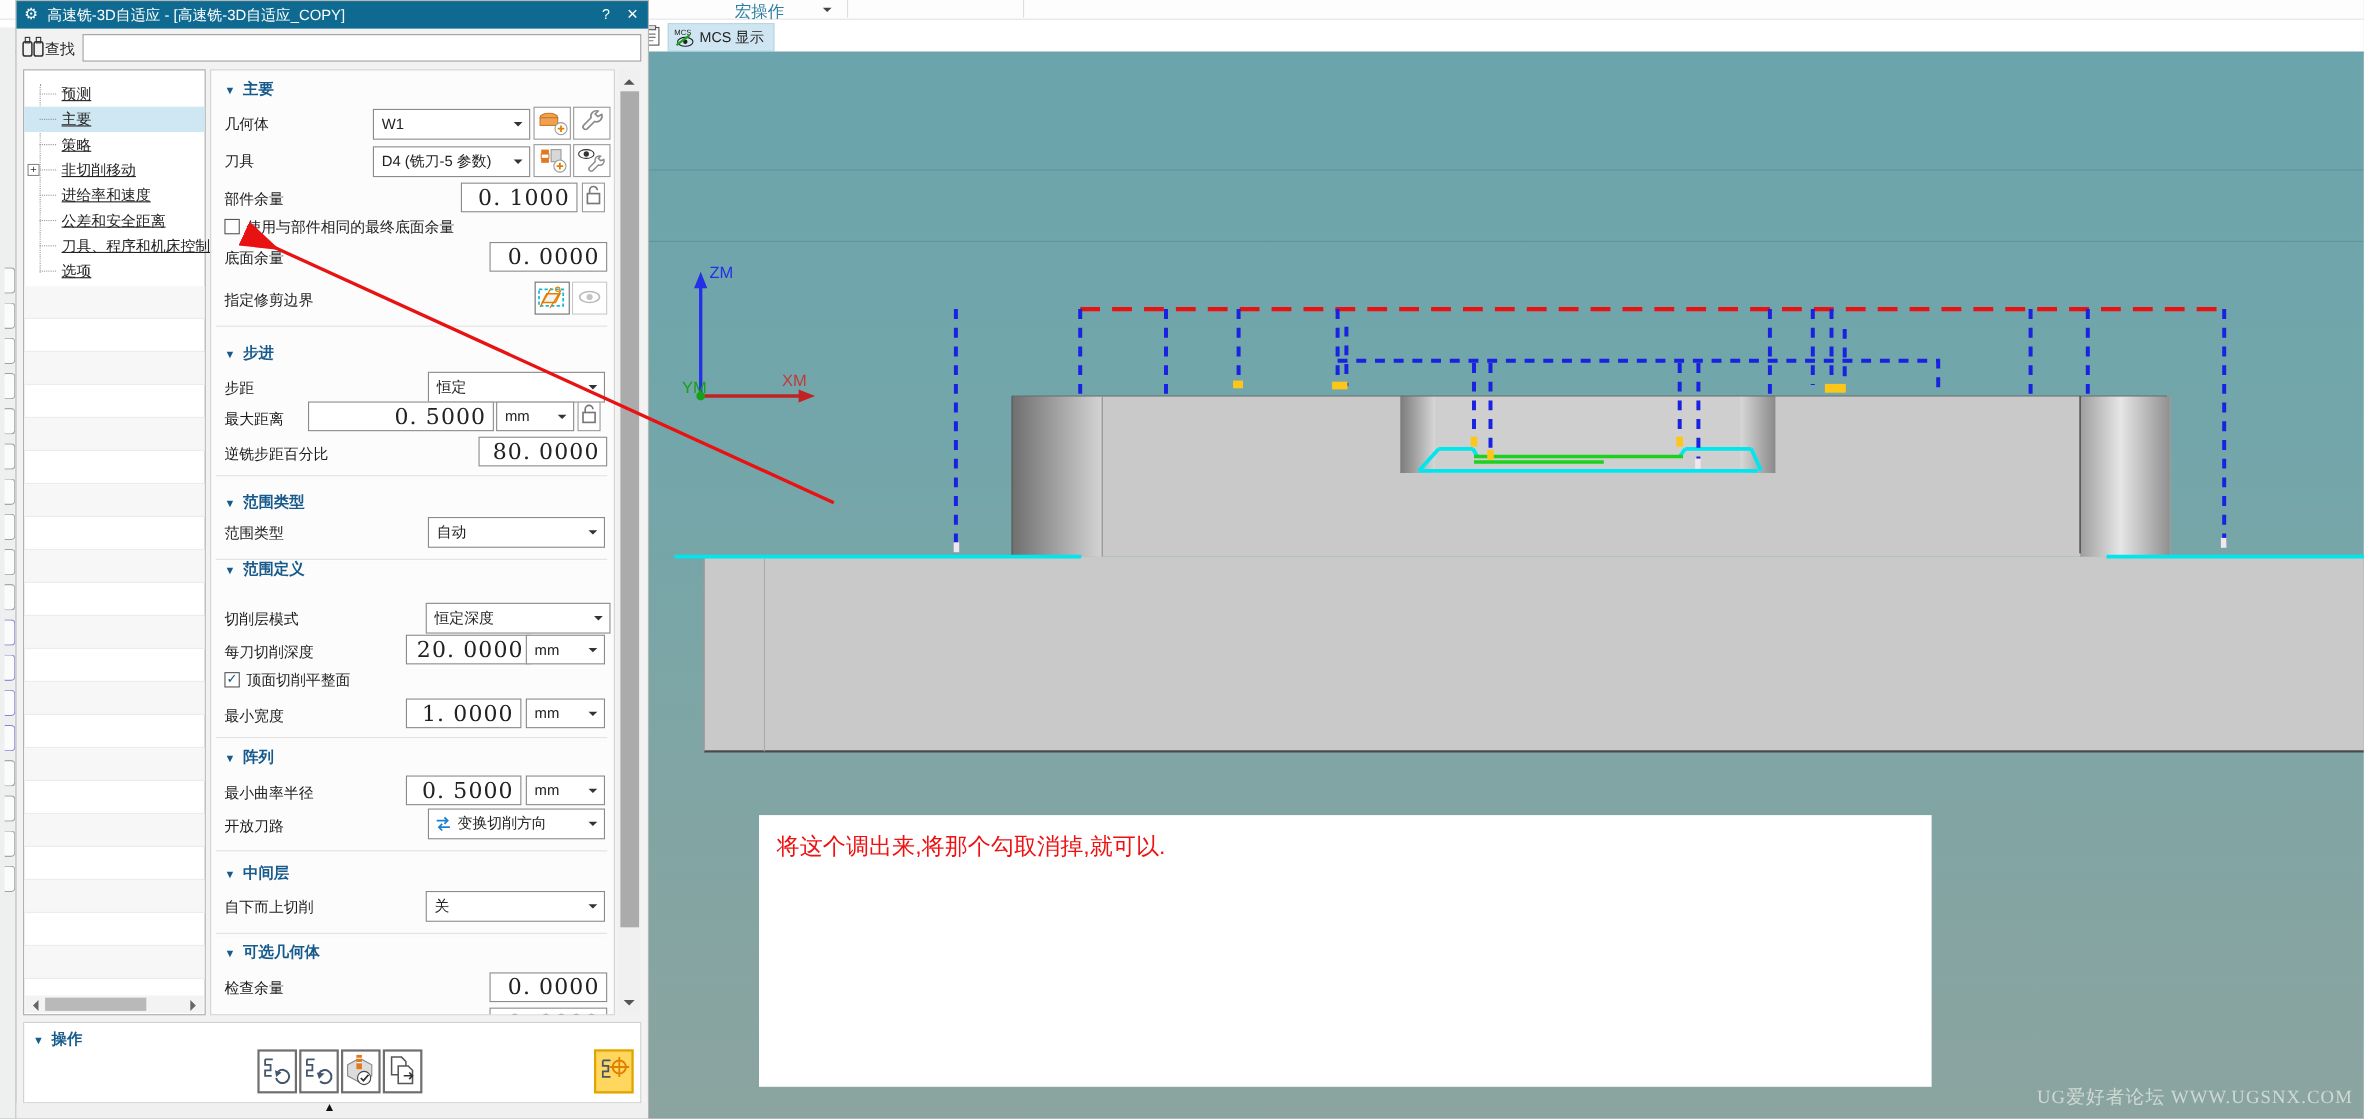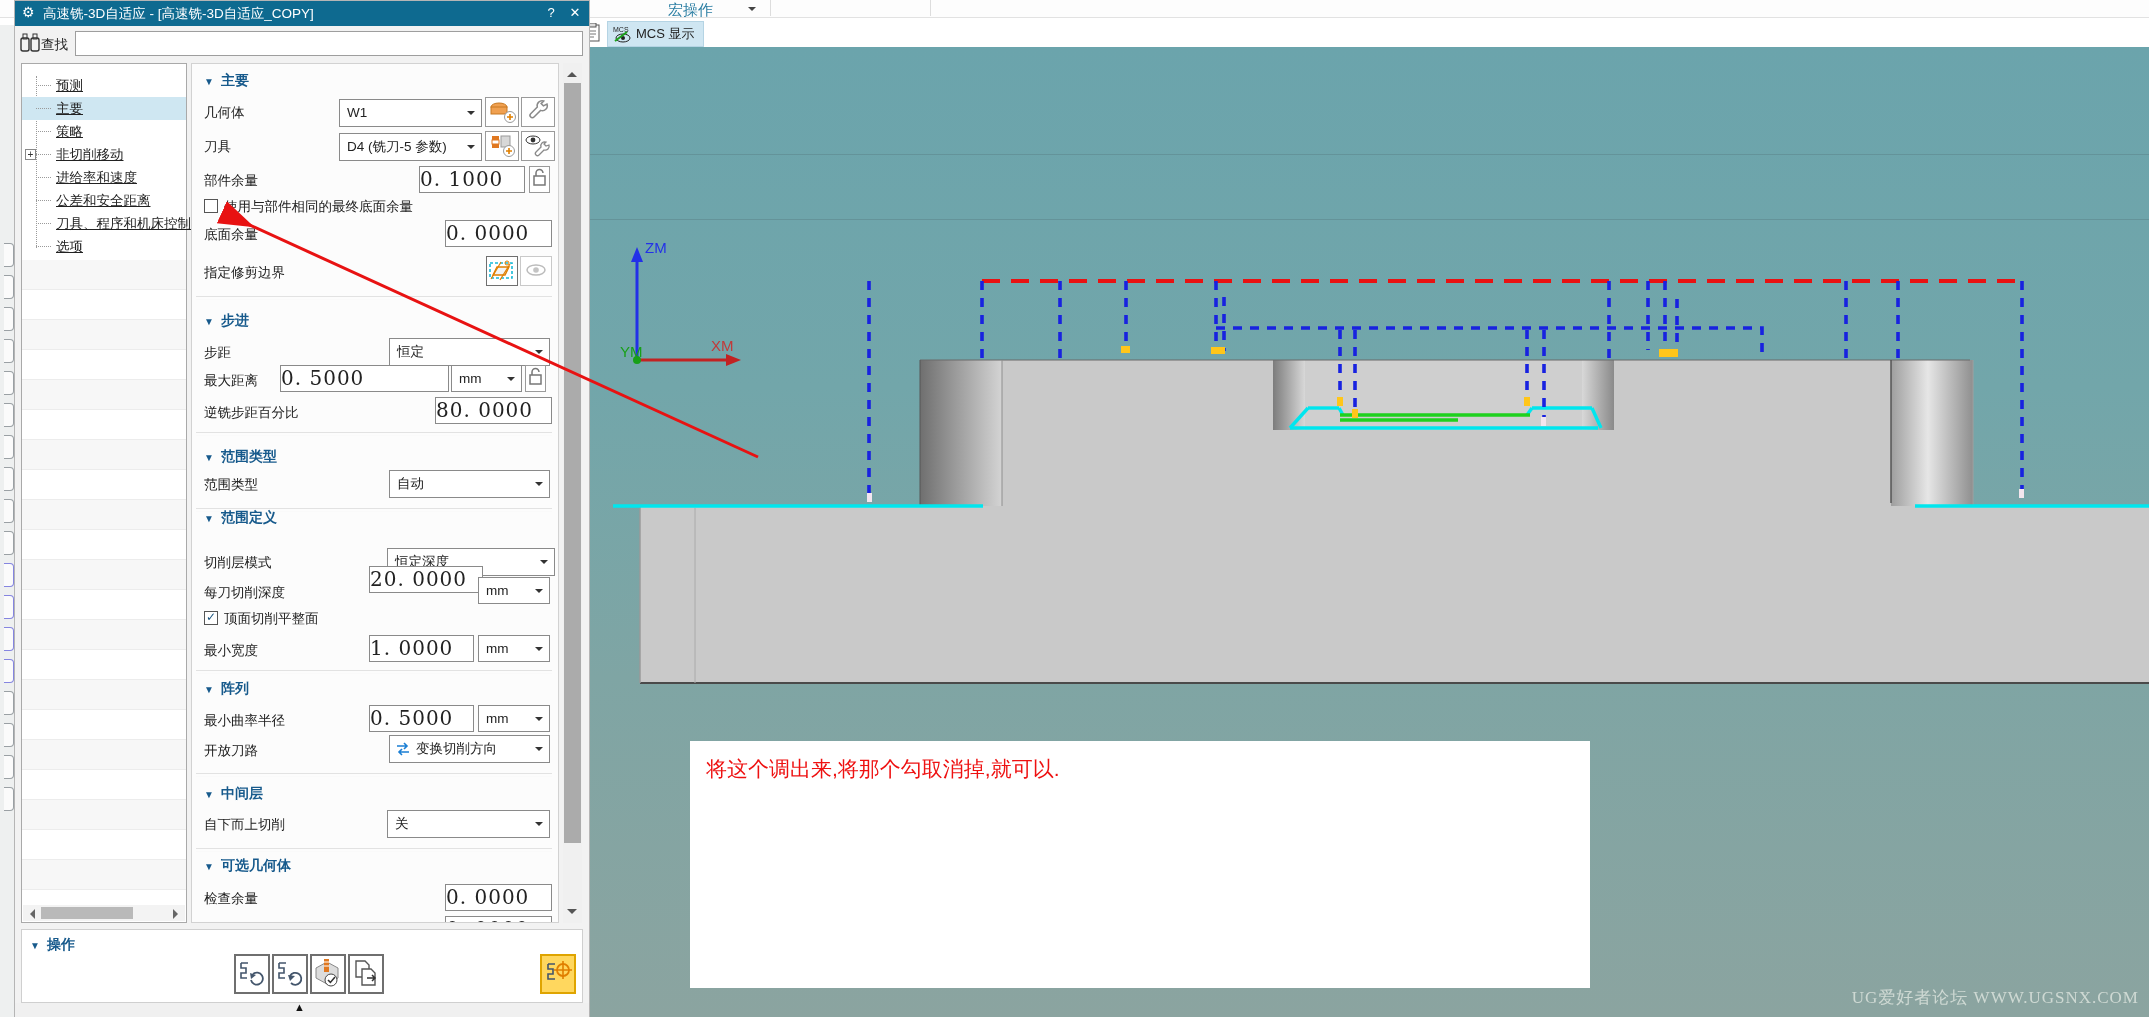--- a/index.html
+++ b/index.html
@@ -14,21 +14,21 @@
   .mcs-btn{position:absolute;left:607px;top:3px;height:24px;padding:0 8px 0 28px;background:#cfe6f2;border:1px solid #b5d4e4;
            font-size:13px;line-height:24px;color:#222;text-align:center;}
   .mcs-ico{position:absolute;left:4px;top:2px;}
   .clip-ico{position:absolute;left:584px;top:5px;}
   .navfrag{position:absolute;left:591px;top:66px;width:18px;height:16px;background:#0e6a90;}
   
   .viewport{position:absolute;left:583px;top:47px;width:1566px;height:970px;
             background:linear-gradient(#6ba4ac,#72a6aa 35%,#7fa5a4 65%,#8ba4a0);}
   .band{position:absolute;left:0;width:100%;height:1px;background:rgba(70,95,98,.25);}
   .vp-svg{position:absolute;left:0;top:0;}
-  .note-box{position:absolute;left:107px;top:694px;width:900px;height:247px;background:#ffffff;text-align:center;}
+  .note-box{position:absolute;left:107px;top:694px;width:1066px;height:247px;background:#ffffff;text-align:center;}
   .note-line{position:absolute;left:16px;color:#ee1111;font-size:21px;white-space:nowrap;}
   .watermark{position:absolute;right:10px;bottom:8px;font-family:"Liberation Serif","DejaVu Serif",serif;
              font-size:17px;letter-spacing:1px;color:rgba(225,232,226,.78);}
   
   .leftstrip{position:absolute;left:0;top:25px;width:14px;height:992px;background:#eef0f0;}
   .lp{width:9px;height:22px;margin:8px 0 0 4px;border:1px solid #9aa0a4;border-left:none;border-radius:0 4px 4px 0;background:#fbfbfb;}
   .lp.blue{border-color:#8585e0;}
   
   .dialog{position:absolute;left:14px;top:0;width:576px;height:1017px;background:#f2f2f2;border:1px solid #b5b5b5;box-sizing:border-box;}
   .titlebar{position:absolute;left:0;top:0;width:100%;height:25px;background:#0e6a90;color:#fff;}
@@ -53,21 +53,21 @@
   .hthumb{position:absolute;left:18px;top:2px;width:92px;height:12px;background:#b9b9b9;}
   .harrow{position:absolute;top:4px;width:0;height:0;border:5px solid transparent;}
   
   .rightpane{position:absolute;left:176px;top:62px;width:368px;height:860px;background:#fcfcfc;border:1px solid #d2d2d2;box-sizing:border-box;overflow:hidden;}
   .sechdr{position:absolute;left:12px;font-size:14px;font-weight:bold;color:#175a8c;white-space:nowrap;}
   .sechdr .tri{font-size:10px;margin-right:7px;color:#175a8c;}
   .flabel{position:absolute;left:12px;font-size:13.5px;white-space:nowrap;color:#1a1a1a;}
   .combo{position:absolute;height:28px;background:#fff;border:1px solid #8a8a8a;box-sizing:border-box;font-size:13.5px;line-height:26px;padding-left:7px;white-space:nowrap;}
   .combo .caret{position:absolute;right:6px;top:11px;width:0;height:0;border:4.5px solid transparent;border-top-color:#333;}
   .numfield{position:absolute;height:27px;background:#fff;border:1px solid #8a8a8a;box-sizing:border-box;
-            font-family:"DejaVu Serif","Liberation Serif",serif;font-size:20px;line-height:25px;text-align:left;padding-right:6px;letter-spacing:1px;}
+            font-family:"DejaVu Serif","Liberation Serif",serif;font-size:20px;line-height:25px;text-align:right;padding-right:6px;letter-spacing:1px;}
   .iconbtn{position:absolute;width:34px;height:30px;background:#fff;border:1px solid #9a9a9a;box-sizing:border-box;text-align:center;}
   .lockbtn{position:absolute;width:21px;height:27px;background:#fff;border:1px solid #9a9a9a;box-sizing:border-box;text-align:center;}
   .cbox{position:absolute;width:14px;height:14px;border:1.5px solid #555;background:#fff;box-sizing:border-box;font-size:12px;line-height:11px;text-align:center;color:#16527e;}
   .cblabel{position:absolute;font-size:13.5px;white-space:nowrap;}
   .divider{position:absolute;left:4px;width:356px;height:2px;border-top:1px solid #e2e2e2;border-bottom:1px solid #fafafa;}
   
   .vscroll{position:absolute;left:548px;top:62px;width:19px;height:860px;background:#f0f0f0;}
   .varrow{position:absolute;left:4px;width:0;height:0;border:5.5px solid transparent;}
   .vthumb{position:absolute;left:1px;top:20px;width:17px;height:760px;background:#ababab;}
   
@@ -409,21 +409,21 @@
 
       <div class="sechdr" style="top:384px"><span class="tri">▼</span><span>范围类型</span></div>
       <div class="flabel" style="top:412px">范围类型</div>
       <div class="combo" style="left:197px;top:406px;width:161px"><span>自动</span><span class="caret"></span></div>
       <div class="divider" style="top:444px"></div>
 
       <div class="sechdr" style="top:445px"><span class="tri">▼</span><span>范围定义</span></div>
       <div class="flabel" style="top:490px">切削层模式</div>
       <div class="combo" style="left:195px;top:484px;width:168px"><span>恒定深度</span><span class="caret"></span></div>
       <div class="flabel" style="top:520px">每刀切削深度</div>
-      <div class="numfield" style="left:177px;top:502px;width:114px">20. 0000</div>
+      <div class="numfield" style="left:177px;top:513px;width:114px">20. 0000</div>
       <div class="combo" style="left:286px;top:513px;width:72px;height:27px"><span>mm</span><span class="caret"></span></div>
       <div class="cbox" style="left:12px;top:547px">✓</div>
       <div class="cblabel" style="left:32px;top:546px">顶面切削平整面</div>
       <div class="flabel" style="top:578px">最小宽度</div>
       <div class="numfield" style="left:177px;top:571px;width:105px">1. 0000</div>
       <div class="combo" style="left:286px;top:571px;width:72px;height:27px"><span>mm</span><span class="caret"></span></div>
       <div class="divider" style="top:606px"></div>
 
       <div class="sechdr" style="top:616px"><span class="tri">▼</span><span>阵列</span></div>
       <div class="flabel" style="top:648px">最小曲率半径</div>

